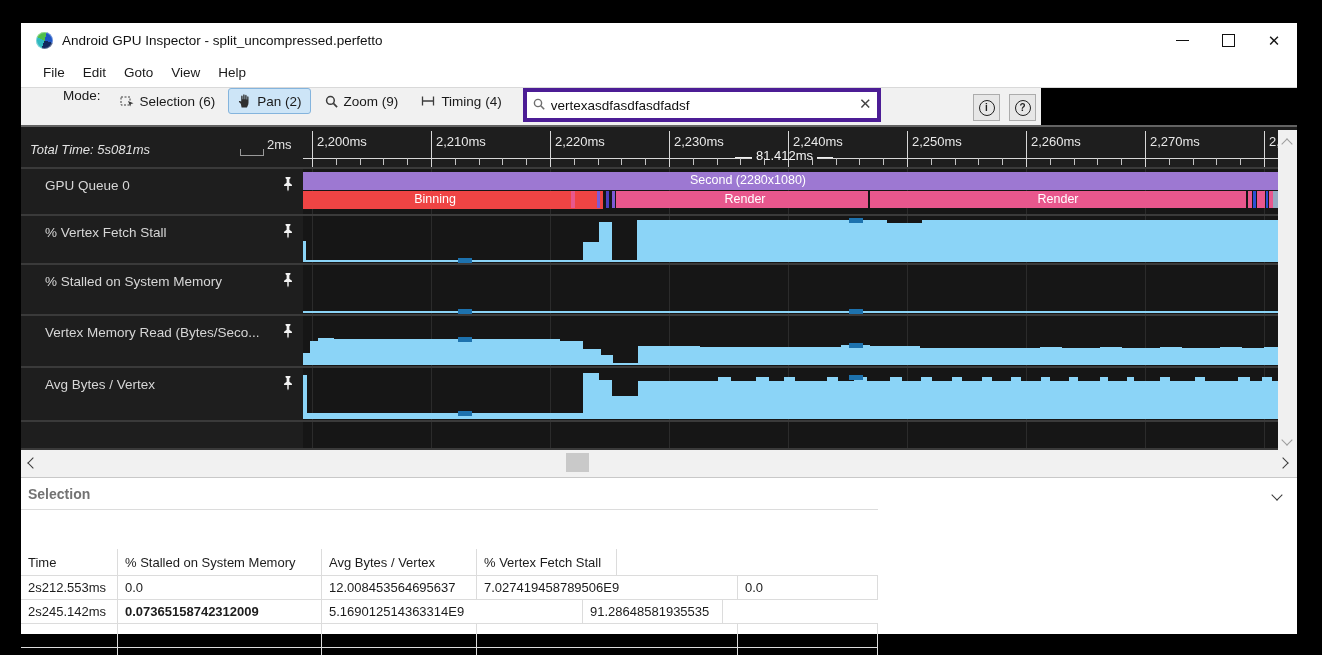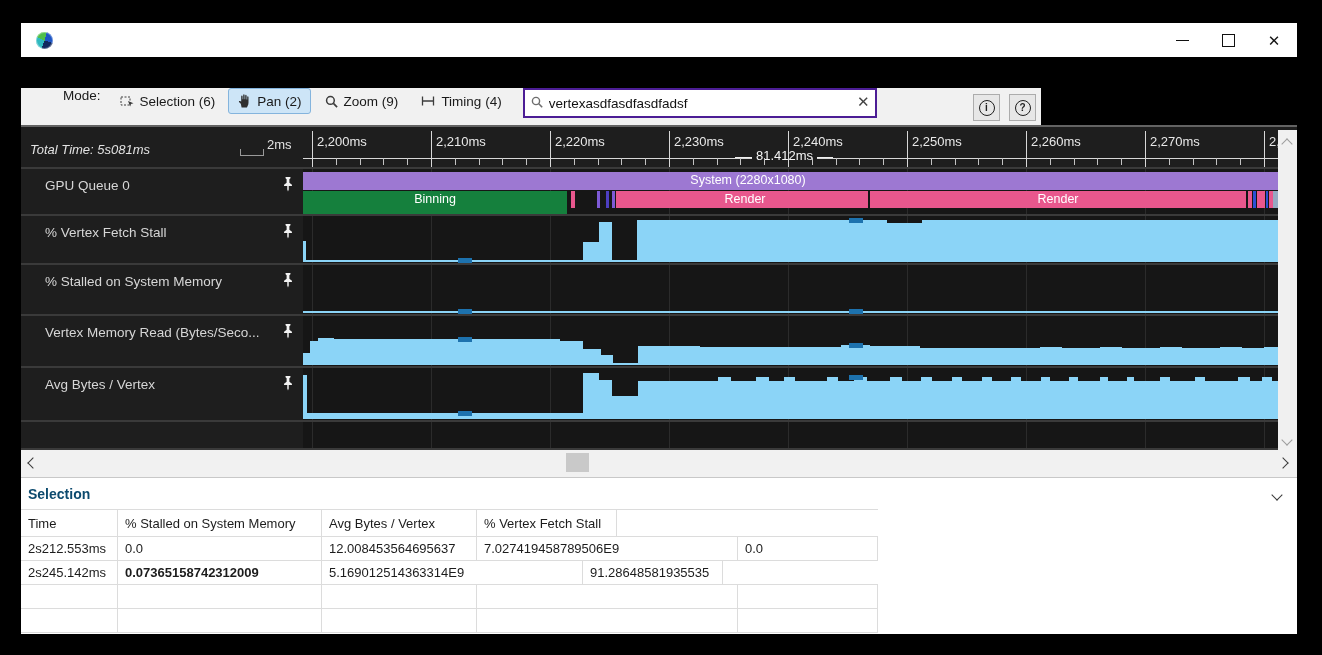--- a/index.html
+++ b/index.html
@@ -23,21 +23,21 @@
            border-bottom:1px solid #d9d9d9;}
   .menu-item{font-size:13.5px;color:#1a1a1a;padding:0 9px;}
   .menu-item:first-child{margin-left:13px;}
 
   .toolbar{left:21px;top:88px;width:1008px;height:37px;background:#f1f1f1;display:flex;align-items:flex-start;padding-left:12px;}
   .mode-label{font-size:13.5px;color:#1a1a1a;margin-left:30px;margin-right:10px;}
   .mode-btn{display:flex;align-items:center;gap:5px;font-size:13.5px;color:#1a1a1a;
             padding:4px 8px;border:1px solid transparent;border-radius:3px;margin-right:4px;white-space:nowrap;}
   .mode-btn.active{background:#cde5f7;border-color:#84b4dd;}
   .mode-btn .ico{display:flex;align-items:center;}
-  .searchbox{position:relative;width:350px;height:26px;background:#fff;border:2px solid #4c1d95;margin-left:8px;
+  .searchbox{position:relative;width:350px;height:26px;background:#fff;border:4px solid #4c1d95;margin-left:8px;
              display:flex;align-items:center;}
   .searchbox input{position:absolute;left:22px;top:0;width:300px;height:24px;border:none;outline:none;
                    font-size:13.5px;color:#111;font-family:inherit;background:transparent;}
   .search-ico{position:absolute;left:5px;top:5px;}
   .clear-x{position:absolute;right:5px;top:3px;font-size:15px;color:#444;line-height:18px;}
   .tb-right{position:absolute;right:5px;top:6px;display:flex;gap:9px;}
   .sq-btn{width:25px;height:25px;background:#e7e7e7;border:1px solid #acacac;display:flex;align-items:center;justify-content:center;}
   .circle-glyph{width:14px;height:14px;border:1.4px solid #1f1f1f;border-radius:50%;color:#1f1f1f;
                 font-size:10px;font-weight:bold;display:flex;align-items:center;justify-content:center;}
 
@@ -71,47 +71,55 @@
   .hthumb{position:absolute;left:545px;top:5px;width:23px;height:19px;background:#c9c9c9;}
   .chev{display:inline-block;width:7px;height:7px;border-right:1.7px solid #5a5a5a;border-bottom:1.7px solid #5a5a5a;}
   .chev.lt{transform:rotate(135deg);}
   .chev.rt{transform:rotate(-45deg);}
   .chev.up{transform:rotate(-135deg);border-color:#9d9d9d;}
   .chev.dn{transform:rotate(45deg);border-color:#9d9d9d;}
   .chev.dk{border-color:#3a3a3a;}
 
   
   .sel-panel{left:21px;top:477px;width:1276px;height:156px;background:#fff;border-top:1px solid #c8c8c8;}
-  .sel-title{position:absolute;left:7px;top:8px;font-size:14px;font-weight:bold;color:#0c4a6e;}
+  .sel-title{position:absolute;left:7px;top:8px;font-size:14px;font-weight:bold;color:#737373;}
   .sel-collapse{position:absolute;right:16px;top:13px;}
   .sel-table{position:absolute;left:0;top:31px;width:857px;border-top:1px solid #dcdcdc;}
   .sel-row{display:flex;border-bottom:1px solid #dcdcdc;}
   .sel-cell{font-size:13px;color:#1c1c1c;padding:0 0 0 7px;border-right:1px solid #dcdcdc;
             display:flex;align-items:center;overflow:hidden;white-space:nowrap;}
 </style>
 </head>
 <body>
 
 <div class="screen">
 
   <div class="abs titlebar">
     <div class="app-icon"></div>
+    <div class="title-text">Android GPU Inspector - split_uncompressed.perfetto</div>
     <div class="win-btns">
       <div class="win-btn">
           <span class="min-glyph"></span>
         </div>
       <div class="win-btn">
           <span class="max-glyph"></span>
         </div>
       <div class="win-btn">
           <span class="close-glyph">✕</span>
         </div>
     </div>
   </div>
 
+  <div class="abs menubar" id="menubar">
+      <span class="menu-item">File</span>
+      <span class="menu-item">Edit</span>
+      <span class="menu-item">Goto</span>
+      <span class="menu-item">View</span>
+      <span class="menu-item">Help</span>
+    </div>
 
   <div class="abs toolbar">
     <span class="mode-label">Mode:</span>
     <span id="modes" style="display:flex;align-items:center;">
         <span class="mode-btn">
           <span class="ico">
             <svg width="15" height="15" viewBox="0 0 15 15">
               <rect x="1" y="3" width="9" height="8" fill="none" stroke="#3c3c3c" stroke-width="1" stroke-dasharray="2,1.5"></rect>
               <path d="M8 7 L13.5 9.2 L11 10 L10.2 12.6 Z" fill="#3c3c3c"></path>
             </svg>
@@ -240,23 +248,23 @@
           <div class="gridline" style="left: 9px;"></div>
           <div class="gridline" style="left: 128px;"></div>
           <div class="gridline" style="left: 247px;"></div>
           <div class="gridline" style="left: 366px;"></div>
           <div class="gridline" style="left: 485px;"></div>
           <div class="gridline" style="left: 604px;"></div>
           <div class="gridline" style="left: 723px;"></div>
           <div class="gridline" style="left: 842px;"></div>
           <div class="gridline" style="left: 961px;"></div>
           <div class="slice" style="left: 0px; top: 3px; width: 975px; height: 18px; background: rgb(157, 120, 210);">
-            <span class="slice-label" style="left: 445px; top: 9px;">System (2280x1080)</span>
-          </div>
-          <div class="slice" style="left: 0px; top: 22px; width: 264px; height: 25px; background: #15803d;">
+            <span class="slice-label" style="left: 445px; top: 9px;">Second (2280x1080)</span>
+          </div>
+          <div class="slice" style="left: 0px; top: 22px; width: 264px; height: 18px; background: #ef4444; padding-left: 36px;">
             <span class="slice-label" style="left: 132px; top: 8.5px;">Binning</span>
           </div>
           <div class="slice" style="left: 268px; top: 22px; width: 4px; height: 17px; background: rgb(232, 87, 141);"></div>
           <div class="slice" style="left: 294px; top: 22px; width: 3px; height: 17px; background: rgb(126, 90, 214);"></div>
           <div class="slice" style="left: 303px; top: 22px; width: 3px; height: 17px; background: rgb(77, 63, 192);"></div>
           <div class="slice" style="left: 309px; top: 22px; width: 3px; height: 17px; background: rgb(126, 90, 214);"></div>
           <div class="slice" style="left: 313px; top: 22px; width: 252px; height: 17px; background: rgb(232, 87, 141);">
             <span class="slice-label" style="left: 129px; top: 8.5px;">Render</span>
           </div>
           <div class="slice" style="left: 567px; top: 22px; width: 376px; height: 17px; background: rgb(232, 87, 141);">
@@ -455,21 +463,21 @@
   <div class="abs hscroll">
     <span class="chev lt dk" style="position:absolute;left:8px;top:11px;"></span>
     <span class="chev rt dk" style="position:absolute;right:10px;top:11px;"></span>
     <div class="hthumb"></div>
   </div>
 
   <div class="abs sel-panel">
     <div class="sel-title">Selection</div>
     <span class="chev dn dk sel-collapse"></span>
     <div class="sel-table" id="seltable">
-        <div class="sel-row" style="height: 26px;">
+        <div class="sel-row" style="height: 26px; margin-top: 39px;">
           <div class="sel-cell" style="width: 89px;">Time</div>
           <div class="sel-cell" style="width: 196px;">% Stalled on System Memory</div>
           <div class="sel-cell" style="width: 147px;">Avg Bytes / Vertex</div>
           <div class="sel-cell" style="width: 132px;">% Vertex Fetch Stall</div>
         </div>
         <div class="sel-row" style="height: 23px; justify-content: flex-end;">
           <div class="sel-cell" style="width: 89px;">2s212.553ms</div>
           <div class="sel-cell" style="width: 196px;">0.0</div>
           <div class="sel-cell" style="width: 147px;">12.008453564695637</div>
           <div class="sel-cell" style="width: 253px;">7.027419458789506E9</div>

